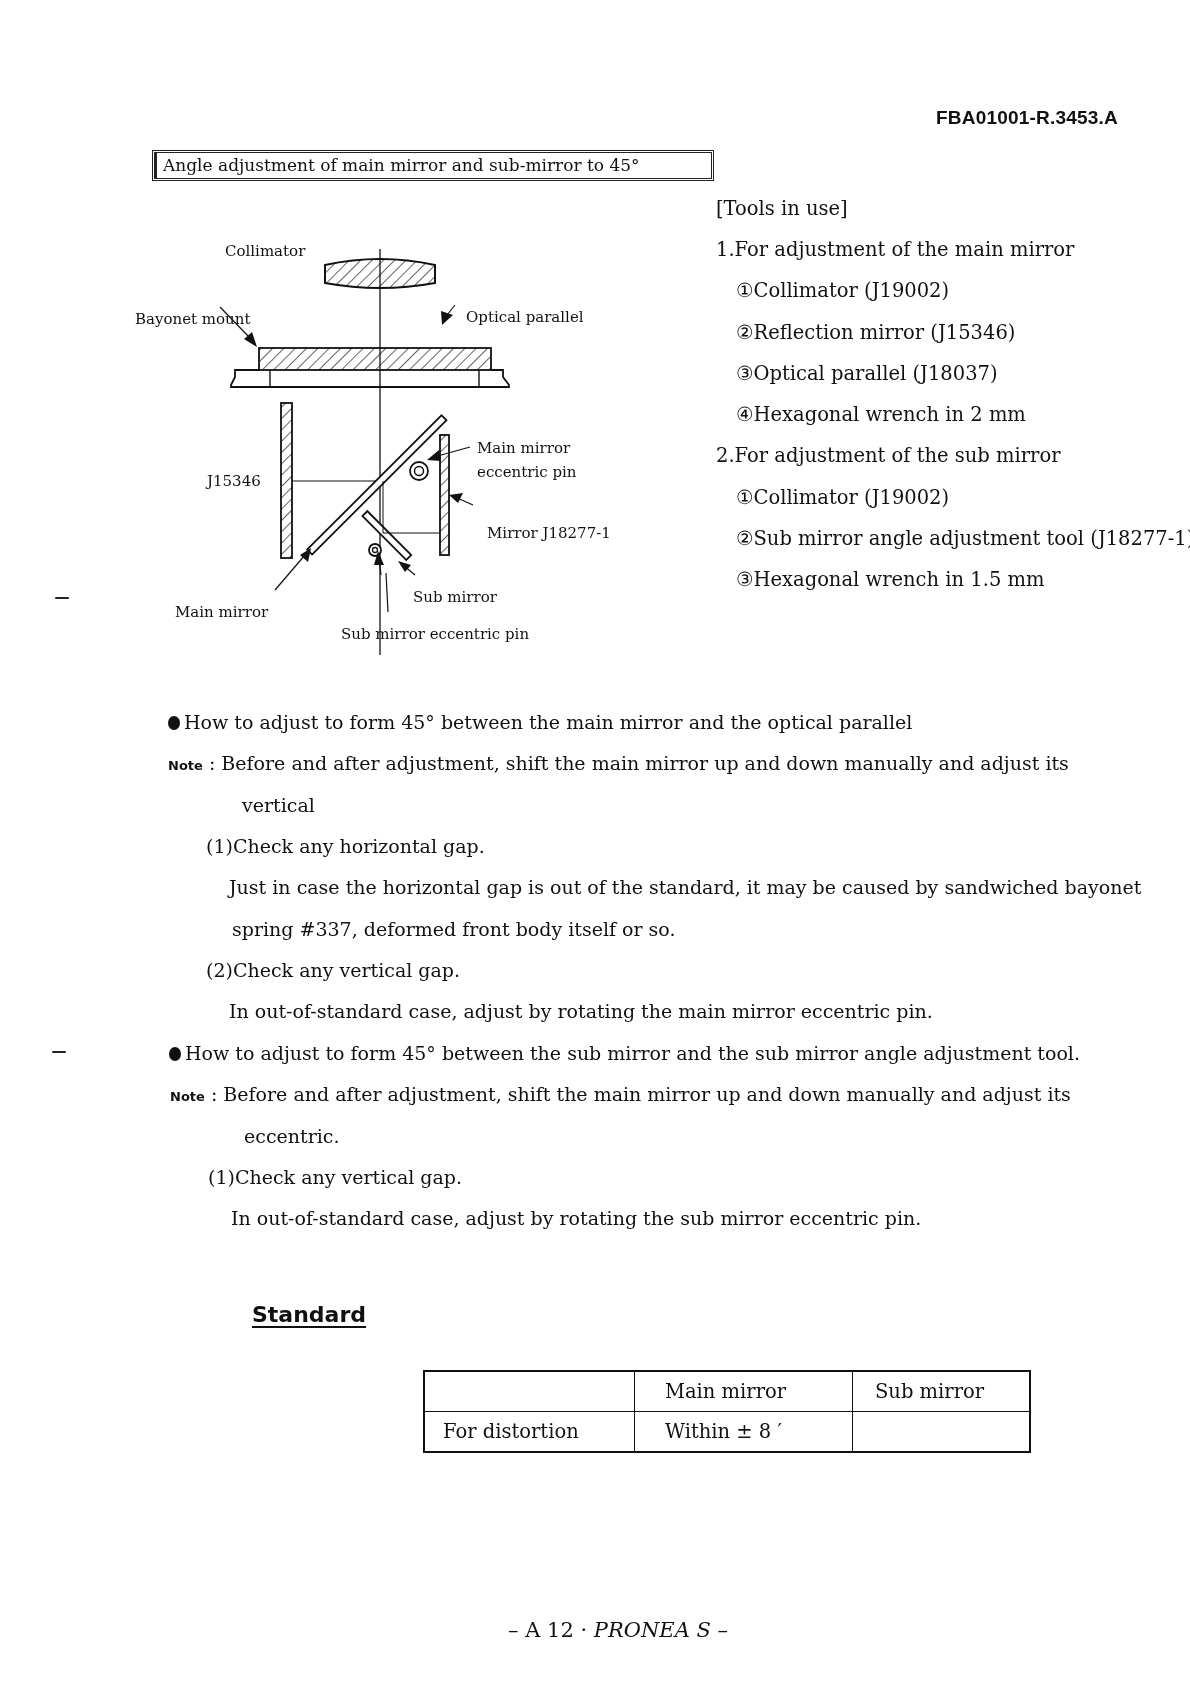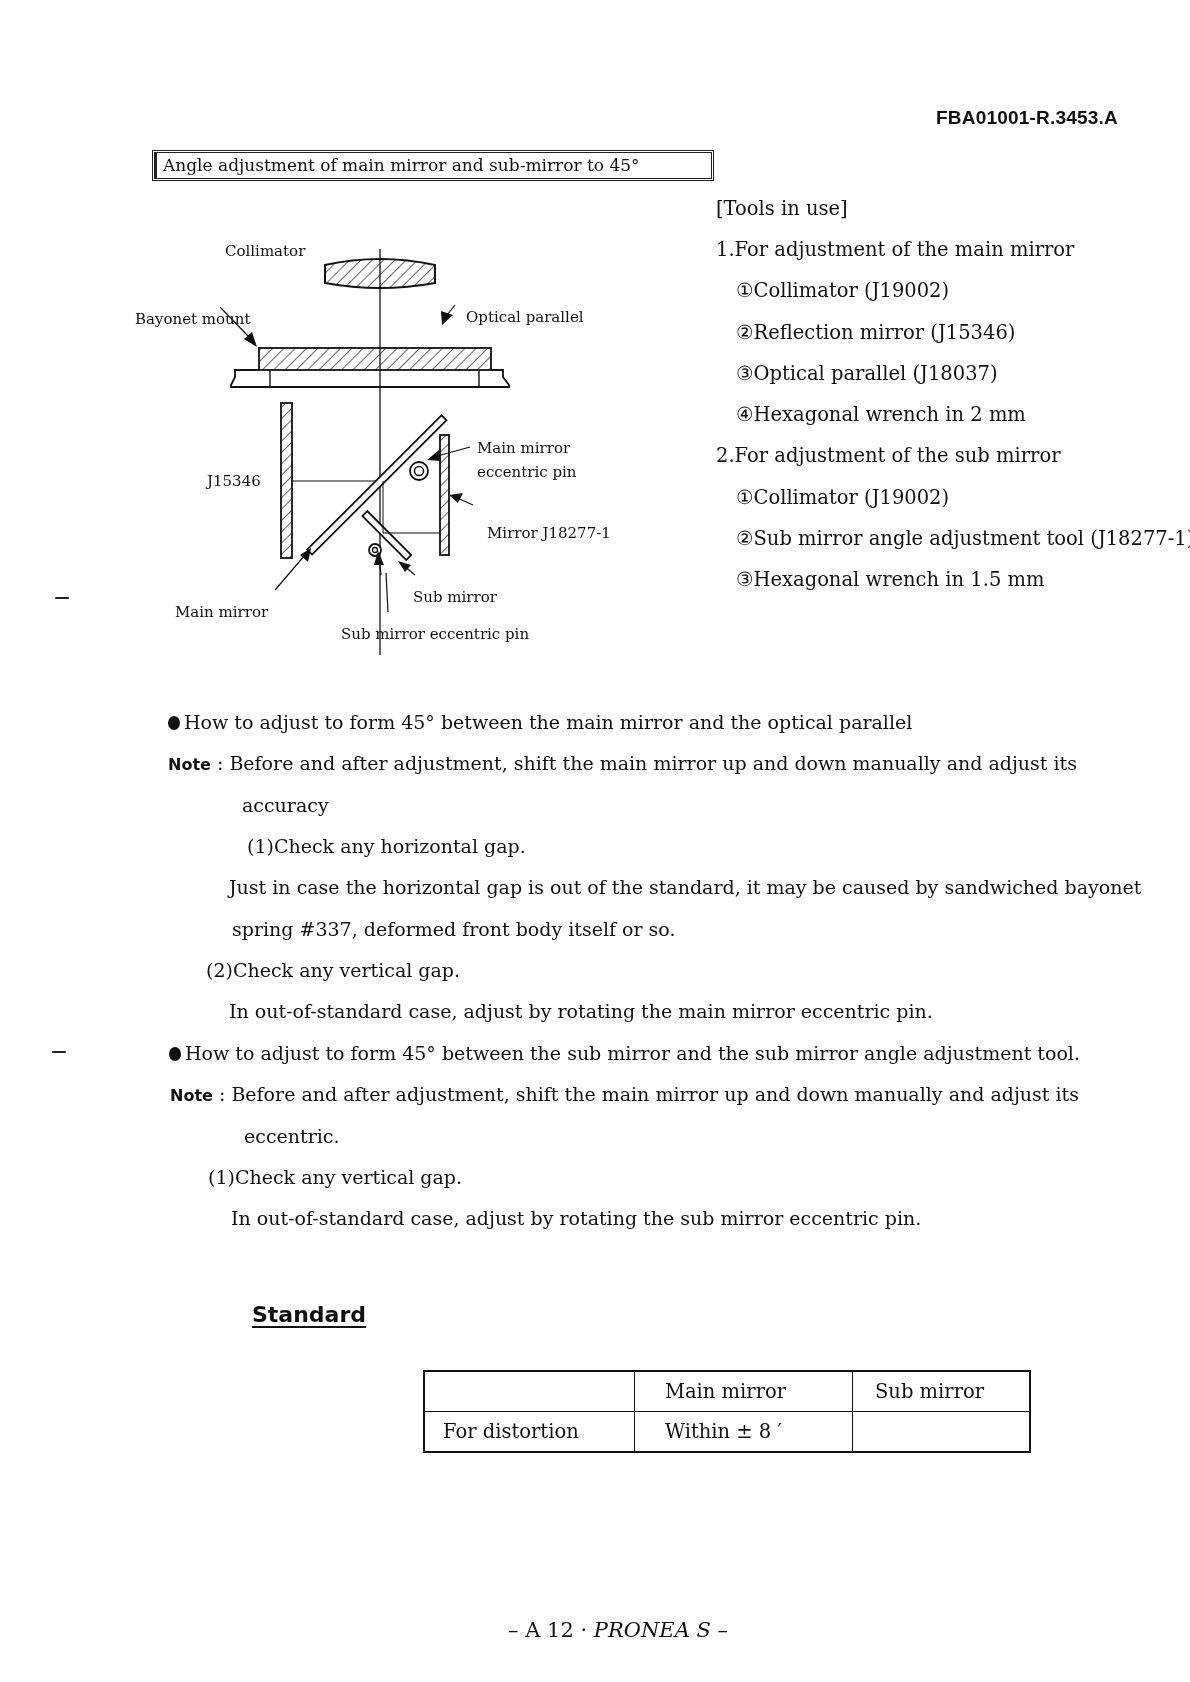--- a/index.html
+++ b/index.html
@@ -8,21 +8,21 @@
   .abs { position:absolute; white-space:nowrap; }
   .doc-code { left:936px; top:107px; font-family:"Liberation Sans","DejaVu Sans",sans-serif;
               font-size:19px; font-weight:bold; letter-spacing:0.2px; }
   .title-box { left:152px; top:150px; width:562px; height:31px; border:3px double #222;
                box-shadow:inset 2px 0 0 #222; box-sizing:border-box; font-size:17px;
                line-height:25px; padding-left:8px; }
   .tools { font-size:19.5px;margin-left:42px; }
   .diagram { left:125px; top:235px; width:520px; height:420px; }
   .diagram svg text { font-family:"DejaVu Serif","Liberation Serif",serif; font-size:15px; fill:#111; }
   .body-line { font-size:19px; }
-  .note-label { font-family:"DejaVu Sans","Liberation Sans",sans-serif; font-weight:bold; font-size:16px; }
+  .note-label { font-family:"DejaVu Sans","Liberation Sans",sans-serif; font-weight:bold; font-size:13px; }
   .bullet { display:inline-block; width:12px; height:14px; border-radius:50%; background:#111;
             vertical-align:-1px; margin-right:4px; }
   .standard { left:252px; top:1302px; font-family:"DejaVu Sans","Liberation Sans",sans-serif;
               font-weight:bold; font-size:22px; text-decoration:underline; text-underline-offset:4px; }
   table.std { position:absolute; left:423px; top:1370px; border-collapse:collapse;
               font-size:19.5px; border:2px solid #111; }
   table.std td { border:1.5px solid #111; height:39px; padding:0 0 0 18px; }
   table.std td.c1 { width:191px; }
   table.std td.c2 { width:187px; padding-left:30px; }
   table.std td.c3 { width:154px; padding-left:22px; }
@@ -122,22 +122,22 @@
 <div class="abs tools" style="left:694px;top:527px;text-align:right;">②Sub mirror angle adjustment tool   (J18277-1)</div>
 <div class="abs tools" style="left:694px;top:568px;">③Hexagonal wrench in 1.5 mm</div>
 
 <div class="abs body-line" style="left:168px;top:711px;">
   <span class="bullet"></span><span>How to adjust to form 45°  between the main mirror and the optical parallel</span>
 </div>
 <div class="abs body-line" style="left:168px;top:752px;">
   <span class="note-label">Note</span>
   <span>: Before and after adjustment, shift the main mirror  up and down manually and adjust its</span>
 </div>
-<div class="abs body-line" style="left:242px;top:794px;">accuracy</div>
-<div class="abs body-line" style="left:206px;top:835px;margin-left:41px;">(1)Check any horizontal gap.</div>
+<div class="abs body-line" style="left:242px;top:794px;">vertical</div>
+<div class="abs body-line" style="left:206px;top:835px;">(1)Check any horizontal gap.</div>
 <div class="abs body-line" style="left:229px;top:876px;">Just in case the horizontal gap is out of the standard, it may be caused by sandwiched bayonet</div>
 <div class="abs body-line" style="left:232px;top:918px;">spring #337, deformed front body itself or so.</div>
 <div class="abs body-line" style="left:206px;top:959px;">(2)Check any vertical gap.</div>
 <div class="abs body-line" style="left:229px;top:1000px;">In out-of-standard case, adjust by rotating the main  mirror eccentric pin.</div>
 
 <div class="abs body-line" style="left:169px;top:1042px;">
   <span class="bullet"></span><span>How to adjust to form 45°  between the sub mirror and the  sub mirror angle adjustment tool.</span>
 </div>
 <div class="abs body-line" style="left:170px;top:1083px;">
   <span class="note-label">Note</span>

